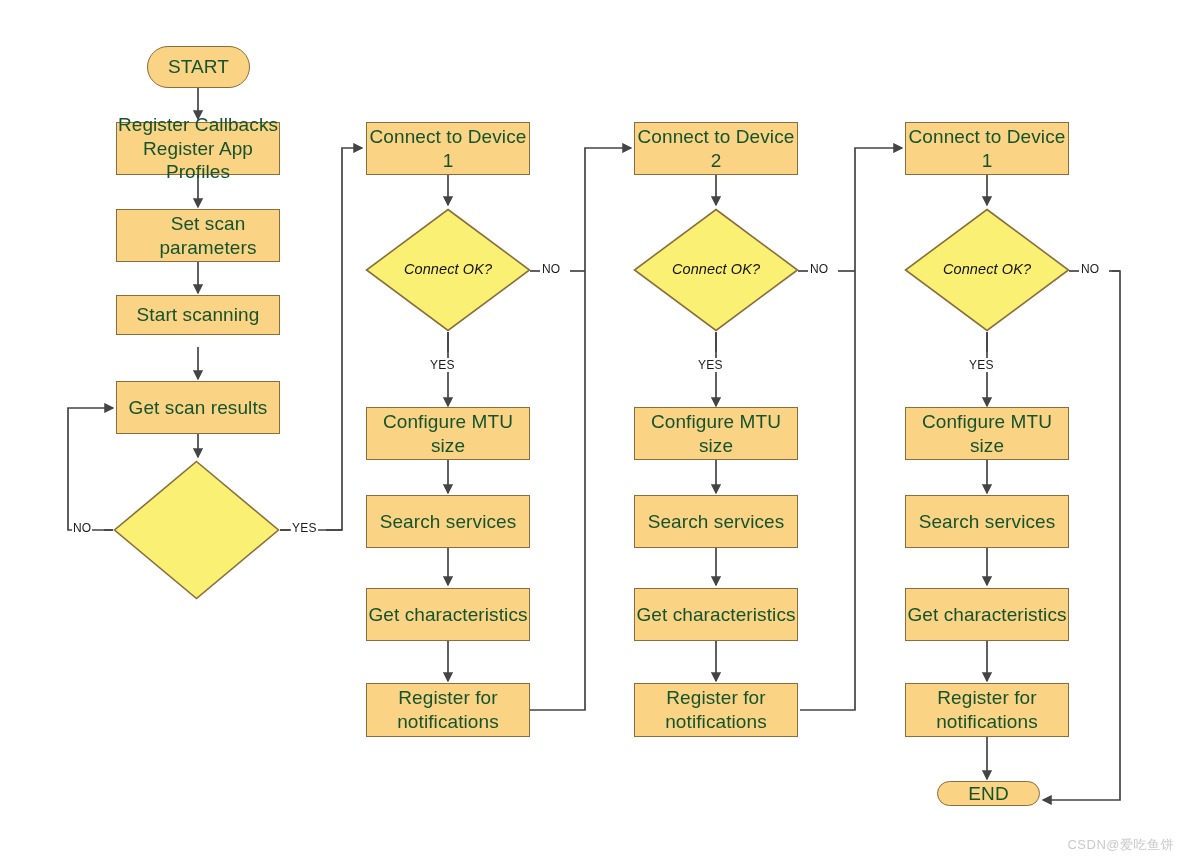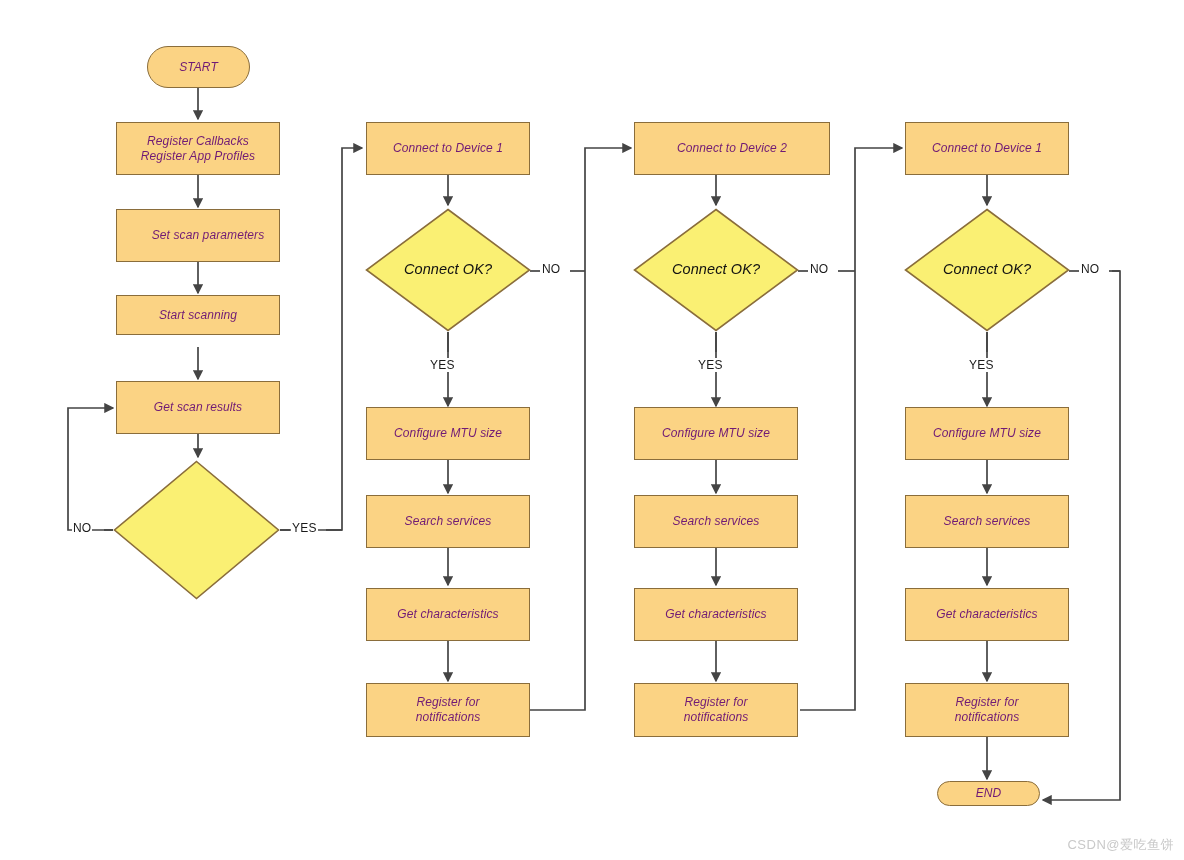--- a/index.html
+++ b/index.html
@@ -25,27 +25,26 @@
     height: 860px;
     pointer-events: none;
   }
   .node {
     position: absolute;
     box-sizing: border-box;
     display: flex;
     align-items: center;
     justify-content: center;
     text-align: center;
-    color: #701a75;
-    font-size: 12px;
+    color: #14532d;
+    font-size: 19px;
     line-height: 1.25;
     letter-spacing: 0.1px;
     white-space: pre-line;
     z-index: 3;
-    font-style: italic;
   }
   .process {
     background: #FBD384;
     border: 1.6px solid #8a6d3b;
   }
   .terminator {
     background: #FBD384;
     border: 1.6px solid #8a6d3b;
     border-radius: 999px;
   }
@@ -195,21 +194,21 @@
 
   <div class="node process" style="left:366px; top:407px; width:164px; height:53px;">Configure MTU size</div>
 
   <div class="node process" style="left:366px; top:495px; width:164px; height:53px;">Search services</div>
 
   <div class="node process" style="left:366px; top:588px; width:164px; height:53px;">Get characteristics</div>
 
   <div class="node process" style="left:366px; top:683px; width:164px; height:54px;">Register for
 notifications</div>
 
-  <div class="node process" style="left:634px; top:122px; width:196px; height:53px;">Connect to Device 2</div>
+  <div class="node process" style="left:634px; top:122px; width:164px; height:53px;">Connect to Device 2</div>
 
   <div class="decision-wrap" style="left:633px; top:208px; width:166px; height:124px;">
     <svg width="166" height="124" viewBox="0 0 166 124">
       <polygon points="83,1.5 164.5,62 83,122.5 1.5,62" fill="#FAF073" stroke="#8a6d3b" stroke-width="1.6"></polygon>
     </svg>
     <div class="decision-label">Connect OK?</div>
   </div>
 
   <div class="edge-label" style="left:809px; top:262px;">NO</div>
   <div class="edge-label" style="left:697px; top:358px;">YES</div>

